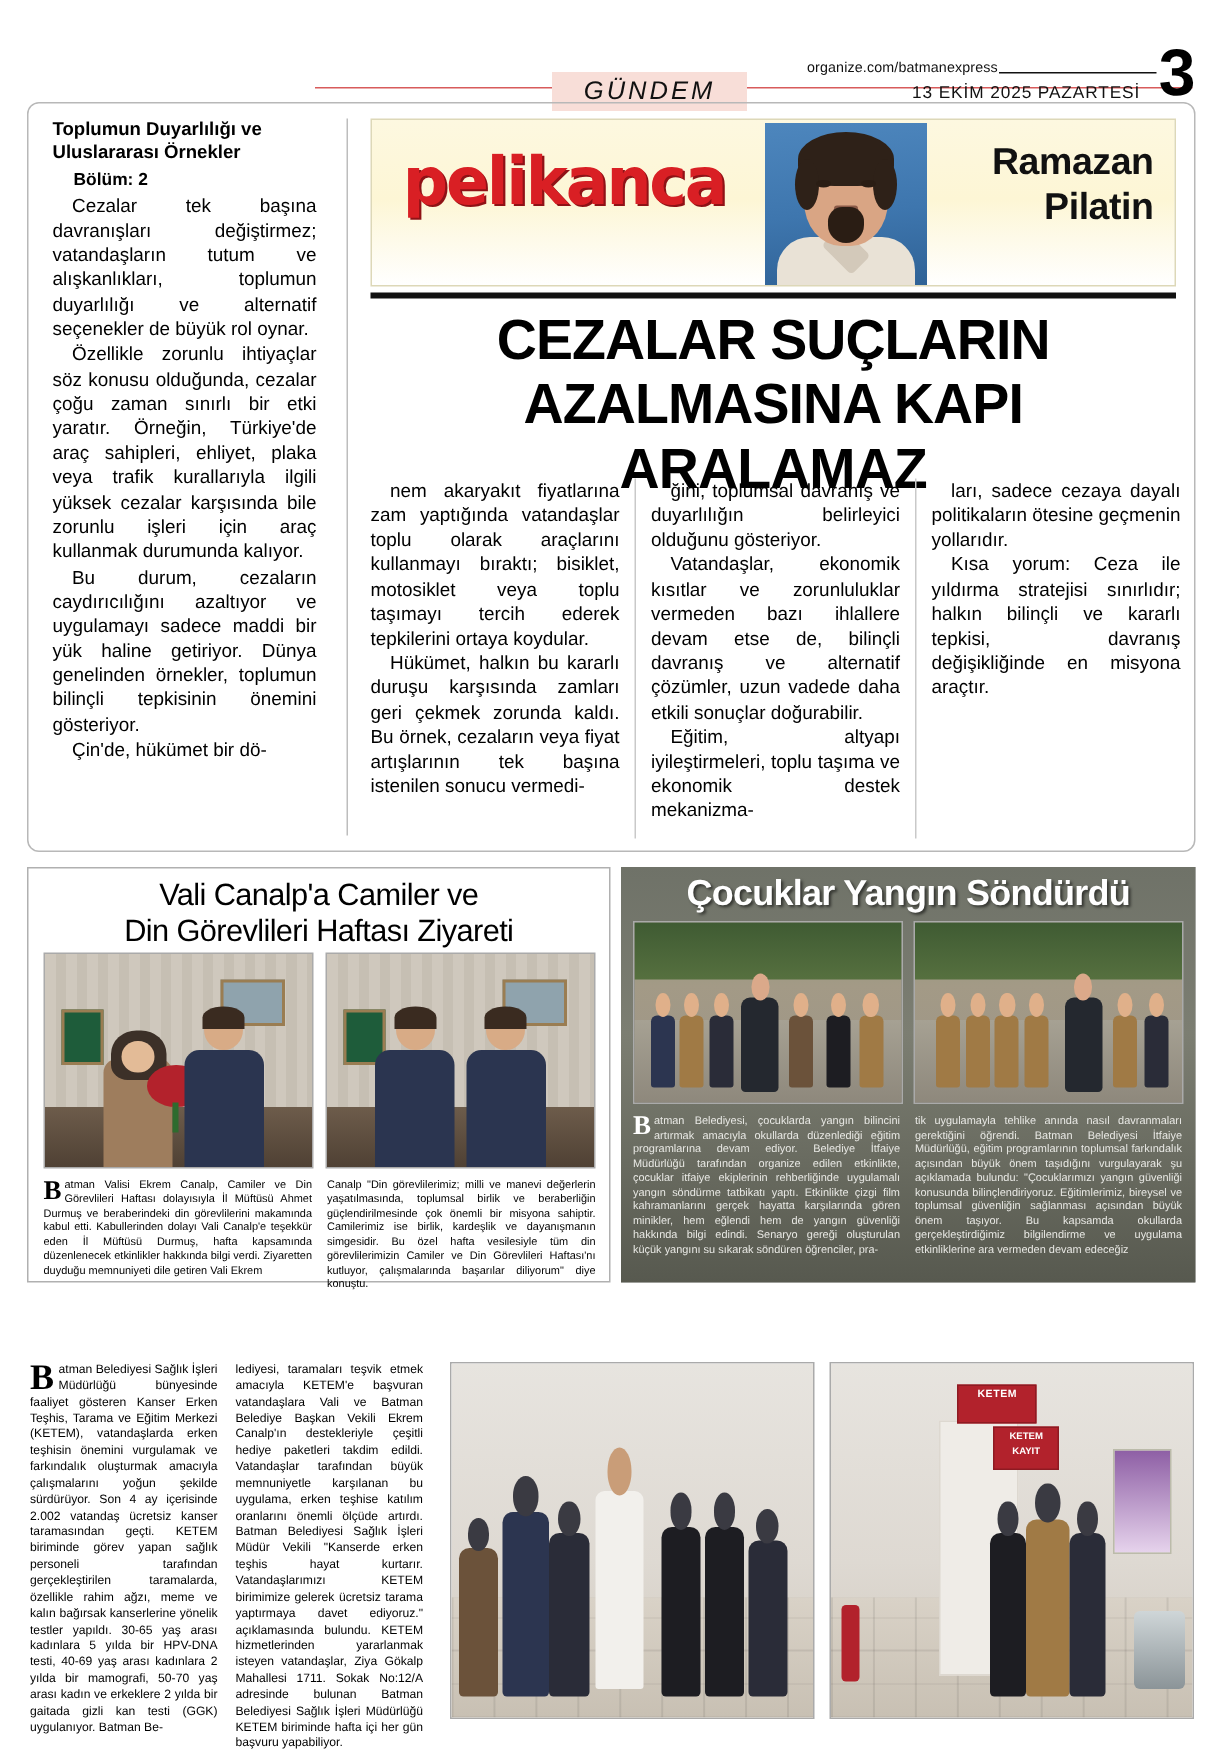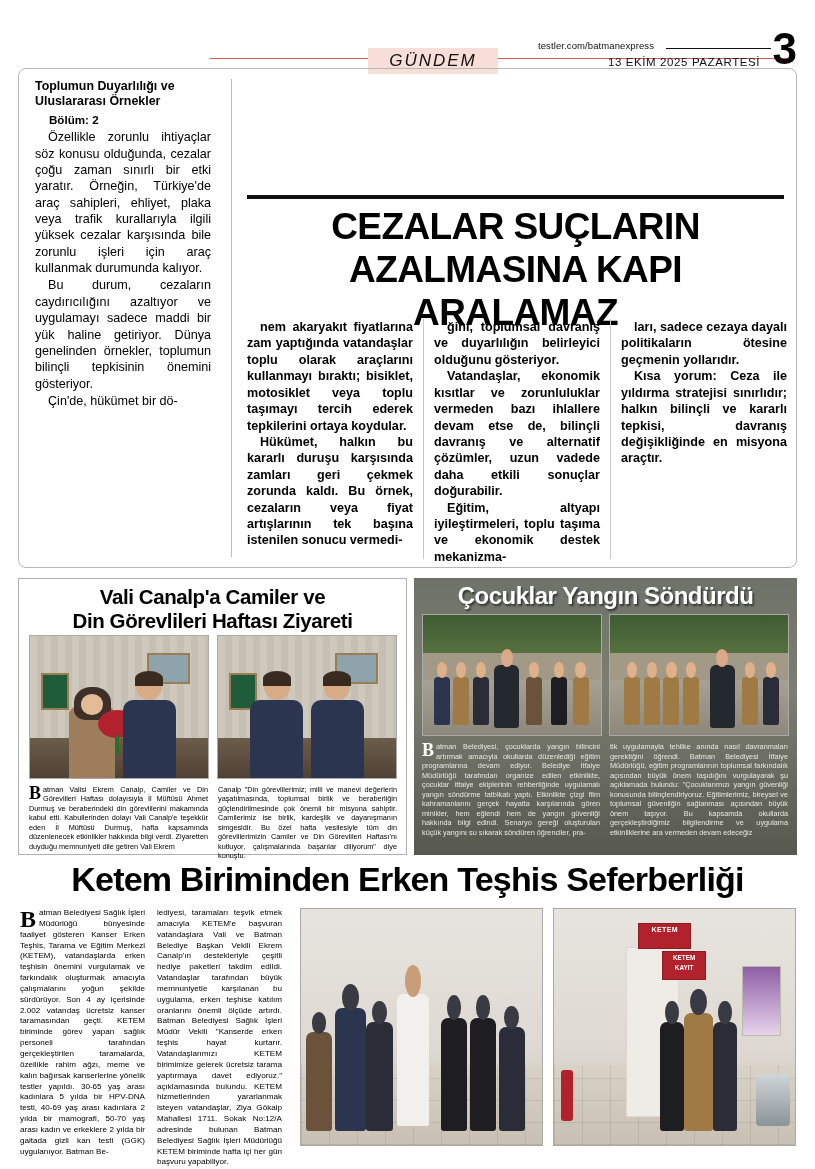--- a/index.html
+++ b/index.html
@@ -135,32 +135,32 @@
     text-align:center; font-size:37px; font-weight:bold; line-height:1.14;
     letter-spacing:-0.6px; font-family:"Liberation Sans", sans-serif;
     transform:scaleY(1.02);
   }
   .op-cols{
     position:absolute; left:228px; top:250px; width:540px; height:240px;
     display:flex; gap:10px;
   }
   .op-cols .col{ width:175px; }
   .op-cols p{
-    font-size:12.6px; line-height:1.305; text-align:justify; text-indent:13px;font-weight:bold;
+    font-size:12.6px; line-height:1.305; text-align:justify; text-indent:13px;
   }
   .vdiv{ width:0; border-left:1px solid #c9c9c9; }
 
   
   .mid-left{
     position:absolute; left:18px; top:578px; width:389px; height:277px;
     border:1.2px solid #b0b0b0;
   }
   .ml-title{
     position:absolute; left:10px; top:6px; width:367px;
-    text-align:center; font-size:20.5px; font-weight:bold; line-height:1.18;
+    text-align:center; font-size:20.5px; font-weight:normal; line-height:1.18;
     letter-spacing:-0.4px;
   }
   .ml-photos{
     position:absolute; left:10px; top:56px; width:369px; height:144px;
     display:flex; gap:8px;
   }
   .ph{ position:relative; overflow:hidden; border:1px solid #aaa; }
   .ml-photos .ph{ width:180px; height:144px; }
 
   
@@ -280,37 +280,57 @@
   .pc-brown{ background:#6b523a; }
 </style>
 </head>
 <body>
 
 <div class="masthead">
   <div class="mast-rule"></div>
   <div class="gundem-box">
     <span class="gundem-text">GÜNDEM</span>
   </div>
-  <div class="fb-link">testler.com/batmanexpress</div>
+  <div class="fb-link">organize.com/batmanexpress</div>
   <div class="pagenum-rule"></div>
   <div class="date-line">13 EKİM 2025 PAZARTESİ</div>
   <div class="pagenum">3</div>
 </div>
 
 <div class="opinion">
 
   <div class="op-left">
     <div class="kicker">Toplumun Duyarlılığı ve Uluslararası Örnekler</div>
     <div class="bolum">Bölüm: 2</div>
+    <p>Cezalar tek başına davranışları değiştirmez; vatandaşların tutum ve alışkanlıkları, toplumun duyarlılığı ve alternatif seçenekler de büyük rol oynar.</p>
     <p>Özellikle zorunlu ihtiyaçlar söz konusu olduğunda, cezalar çoğu zaman sınırlı bir etki yaratır. Örneğin, Türkiye'de araç sahipleri, ehliyet, plaka veya trafik kurallarıyla ilgili yüksek cezalar karşısında bile zorunlu işleri için araç kullanmak durumunda kalıyor.</p>
     <p>Bu durum, cezaların caydırıcılığını azaltıyor ve uygulamayı sadece maddi bir yük haline getiriyor. Dünya genelinden örnekler, toplumun bilinçli tepkisinin önemini gösteriyor.</p>
     <p>Çin'de, hükümet bir dö-</p>
   </div>
   <div class="op-divider"></div>
 
+  <div class="banner">
+    <div class="brand">pelikanca</div>
+    <div class="portrait">
+      <div class="p-body"></div>
+      <div class="p-collar"></div>
+      <div class="p-head"></div>
+      <div class="p-hair"></div>
+      <div class="p-hair2"></div>
+      <div class="p-hair3"></div>
+      <div class="p-eyeL"></div>
+      <div class="p-eyeR"></div>
+      <div class="p-mouth"></div>
+      <div class="p-beard"></div>
+    </div>
+    <div class="author">
+      <div>Ramazan</div>
+      <div>Pilatin</div>
+    </div>
+  </div>
   <div class="banner-rule"></div>
 
   <div class="op-headline">
     <div>CEZALAR SUÇLARIN</div>
     <div>AZALMASINA KAPI ARALAMAZ</div>
   </div>
 
   <div class="op-cols">
     <div class="col">
       <p>nem akaryakıt fiyatlarına zam yaptığında vatandaşlar toplu olarak araçlarını kullanmayı bıraktı; bisiklet, motosiklet veya toplu taşımayı tercih ederek tepkilerini ortaya koydular.</p>
@@ -419,21 +439,20 @@
     <div class="cc">
       <span class="dropcap">B</span><span>atman Belediyesi, çocuklarda yangın bilincini artırmak amacıyla okullarda düzenlediği eğitim programlarına devam ediyor. Belediye İtfaiye Müdürlüğü tarafından organize edilen etkinlikte, çocuklar itfaiye ekiplerinin rehberliğinde uygulamalı yangın söndürme tatbikatı yaptı. Etkinlikte çizgi film kahramanlarını gerçek hayatta karşılarında gören minikler, hem eğlendi hem de yangın güvenliği hakkında bilgi edindi. Senaryo gereği oluşturulan küçük yangını su sıkarak söndüren öğrenciler, pra-</span>
     </div>
     <div class="cc">
       <span>tik uygulamayla tehlike anında nasıl davranmaları gerektiğini öğrendi. Batman Belediyesi İtfaiye Müdürlüğü, eğitim programlarının toplumsal farkındalık açısından büyük önem taşıdığını vurgulayarak şu açıklamada bulundu: "Çocuklarımızı yangın güvenliği konusunda bilinçlendiriyoruz. Eğitimlerimiz, bireysel ve toplumsal güvenliğin sağlanması açısından büyük önem taşıyor. Bu kapsamda okullarda gerçekleştirdiğimiz bilgilendirme ve uygulama etkinliklerine ara vermeden devam edeceğiz</span>
     </div>
   </div>
 </div>
 
 <div class="bot">
-  <div class="bot-title">Ketem Biriminden Erken Teşhis Seferberliği</div>
   <div class="bot-cols">
     <div class="bc">
       <span class="dropcap">B</span><span>atman Belediyesi Sağlık İşleri Müdürlüğü bünyesinde faaliyet gösteren Kanser Erken Teşhis, Tarama ve Eğitim Merkezi (KETEM), vatandaşlarda erken teşhisin önemini vurgulamak ve farkındalık oluşturmak amacıyla çalışmalarını yoğun şekilde sürdürüyor. Son 4 ay içerisinde 2.002 vatandaş ücretsiz kanser taramasından geçti. KETEM biriminde görev yapan sağlık personeli tarafından gerçekleştirilen taramalarda, özellikle rahim ağzı, meme ve kalın bağırsak kanserlerine yönelik testler yapıldı. 30-65 yaş arası kadınlara 5 yılda bir HPV-DNA testi, 40-69 yaş arası kadınlara 2 yılda bir mamografi, 50-70 yaş arası kadın ve erkeklere 2 yılda bir gaitada gizli kan testi (GGK) uygulanıyor. Batman Be-</span>
     </div>
     <div class="bc">
       <span>lediyesi, taramaları teşvik etmek amacıyla KETEM'e başvuran vatandaşlara Vali ve Batman Belediye Başkan Vekili Ekrem Canalp'ın destekleriyle çeşitli hediye paketleri takdim edildi. Vatandaşlar tarafından büyük memnuniyetle karşılanan bu uygulama, erken teşhise katılım oranlarını önemli ölçüde artırdı. Batman Belediyesi Sağlık İşleri Müdür Vekili "Kanserde erken teşhis hayat kurtarır. Vatandaşlarımızı KETEM birimimize gelerek ücretsiz tarama yaptırmaya davet ediyoruz." açıklamasında bulundu. KETEM hizmetlerinden yararlanmak isteyen vatandaşlar, Ziya Gökalp Mahallesi 1711. Sokak No:12/A adresinde bulunan Batman Belediyesi Sağlık İşleri Müdürlüğü KETEM biriminde hafta içi her gün başvuru yapabiliyor.</span>
     </div>
   </div>
   <div class="bot-photos">
     <div class="ph">

